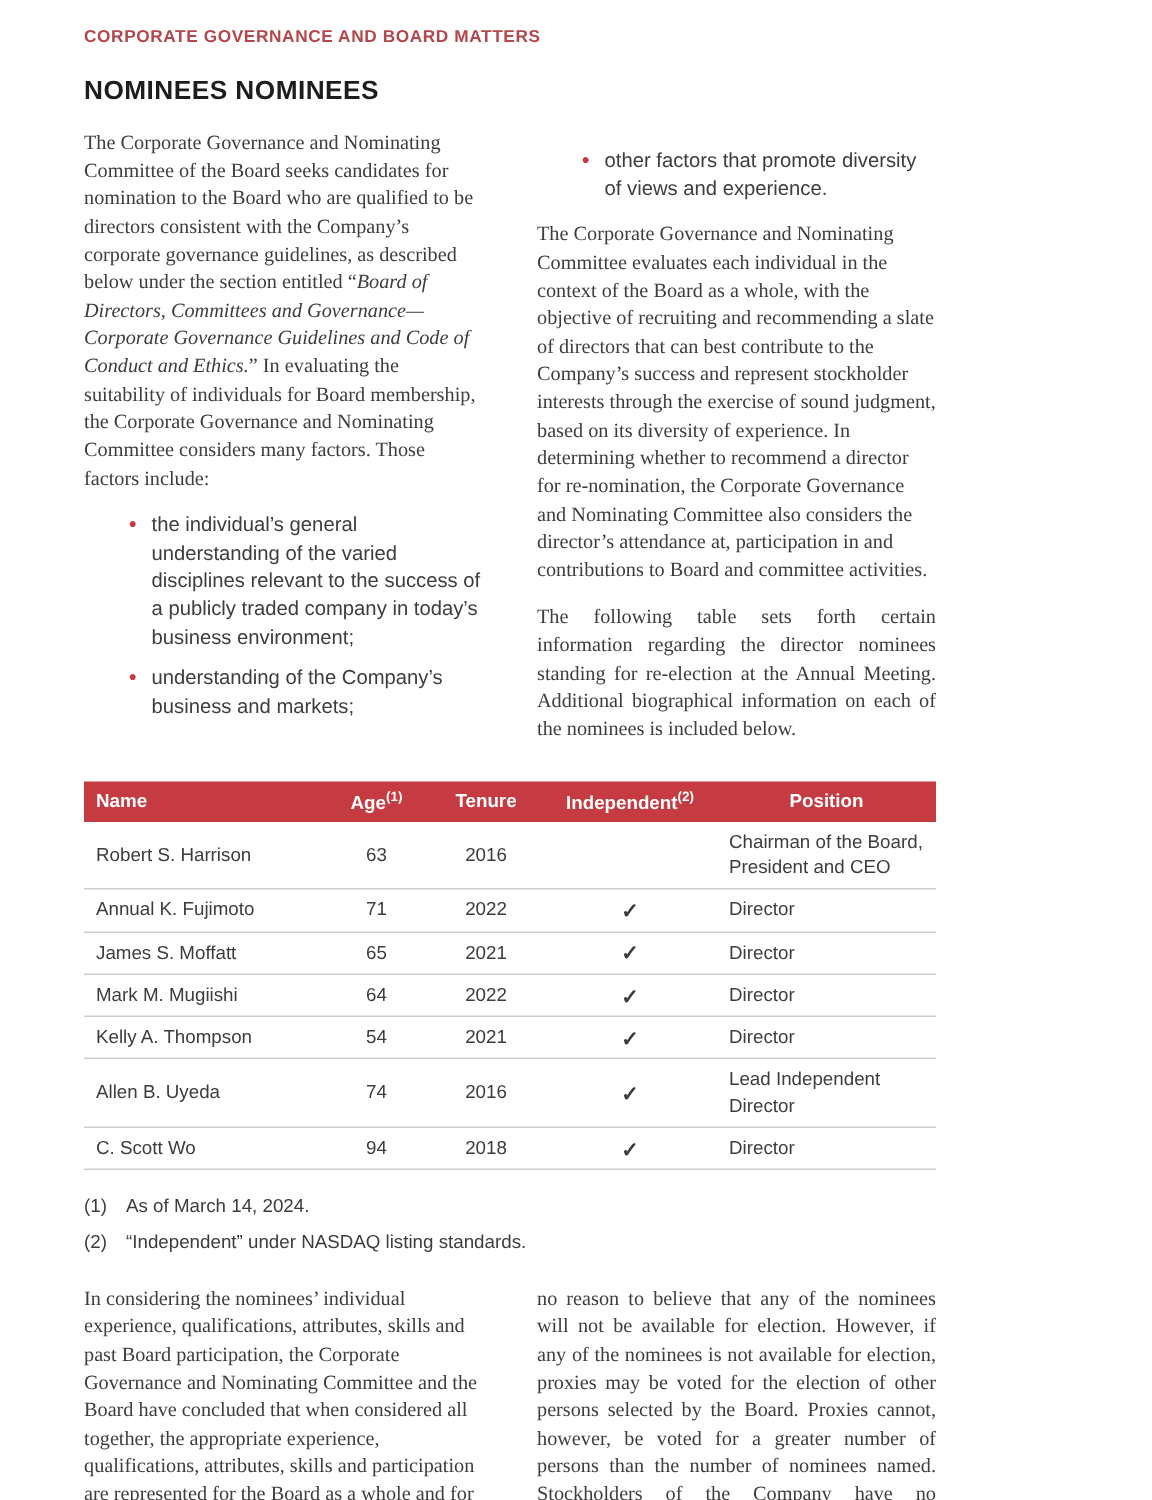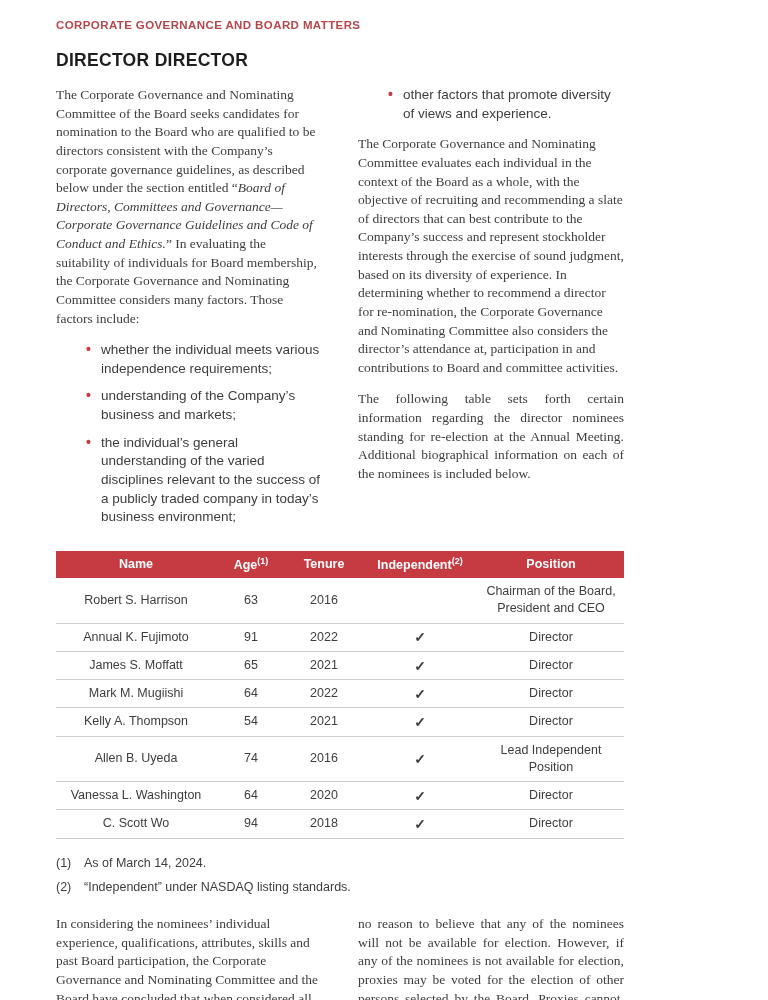--- a/index.html
+++ b/index.html
@@ -58,21 +58,21 @@
   }
   table.nominees thead th {
     background: #c63b41;
     color: #ffffff;
     font-weight: bold;
     padding: 4px 8px;
     font-size: 12.5px;
     white-space: nowrap;
   }
   table.nominees th sup { font-size: 9px; }
-  table.nominees th.left, table.nominees td.left { text-align: center; }
+  table.nominees th.left, table.nominees td.left { text-align: left; }
   table.nominees th.center, table.nominees td.center { text-align: center; }
   table.nominees td {
     padding: 5px 8px;
     border-bottom: 1px solid #cdcdcd;
     color: #3d3d3d;
   }
   td.check-cell {
     color: #d0252c;
     font-weight: bold;
     font-size: 14px;
@@ -87,33 +87,32 @@
   .footnote .fn-num { width: 28px; flex: 0 0 28px; }
   .closing { margin-top: 8px; }
 </style>
 </head>
 <body>
 
 <div class="page">
 
   <div class="eyebrow">CORPORATE GOVERNANCE AND BOARD MATTERS</div>
 
-  <h1 class="page-title">DIRECTOR DIRECTOR</h1>
+  <h1 class="page-title">NOMINEES NOMINEES</h1>
 
   <div class="cols">
     <div class="col">
       <p><span>The Corporate Governance and Nominating Committee of the Board seeks candidates for nomination to the Board who are qualified to be directors consistent with the Company’s corporate governance guidelines, as described below under the section entitled “</span><span class="italic">Board of Directors, Committees and Governance—Corporate Governance Guidelines and Code of Conduct and Ethics.</span><span>” In evaluating the suitability of individuals for Board membership, the Corporate Governance and Nominating Committee considers many factors. Those factors include:</span></p>
       <ul class="bullets">
-        <li>whether the individual meets various independence requirements;</li>
+        <li>the individual’s general understanding of the varied disciplines relevant to the success of a publicly traded company in today’s business environment;</li>
         <li>understanding of the Company’s business and markets;</li>
-        <li>the individual’s general understanding of the varied disciplines relevant to the success of a publicly traded company in today’s business environment;</li>
       </ul>
     </div>
     <div class="col">
-      <ul class="bullets" style="margin-top:0;">
+      <ul class="bullets" style="margin-top:12px;">
         <li>other factors that promote diversity of views and experience.</li>
       </ul>
       <p>The Corporate Governance and Nominating Committee evaluates each individual in the context of the Board as a whole, with the objective of recruiting and recommending a slate of directors that can best contribute to the Company’s success and represent stockholder interests through the exercise of sound judgment, based on its diversity of experience. In determining whether to recommend a director for re-nomination, the Corporate Governance and Nominating Committee also considers the director’s attendance at, participation in and contributions to Board and committee activities.</p>
       <p class="justify">The following table sets forth certain information regarding the director nominees standing for re-election at the Annual Meeting. Additional biographical information on each of the nominees is included below.</p>
     </div>
   </div>
 
   <table class="nominees">
     <colgroup>
       <col class="c-name">
@@ -134,21 +133,21 @@
     <tbody>
       <tr>
         <td class="left">Robert S. Harrison</td>
         <td class="center">63</td>
         <td class="center">2016</td>
         <td class="center check-cell"></td>
         <td class="left">Chairman of the Board, President and CEO</td>
       </tr>
       <tr>
         <td class="left">Annual K. Fujimoto</td>
-        <td class="center">91</td>
+        <td class="center">71</td>
         <td class="center">2022</td>
         <td class="center check-cell">✓</td>
         <td class="left">Director</td>
       </tr>
       <tr>
         <td class="left">James S. Moffatt</td>
         <td class="center">65</td>
         <td class="center">2021</td>
         <td class="center check-cell">✓</td>
         <td class="left">Director</td>
@@ -165,28 +164,21 @@
         <td class="center">54</td>
         <td class="center">2021</td>
         <td class="center check-cell">✓</td>
         <td class="left">Director</td>
       </tr>
       <tr>
         <td class="left">Allen B. Uyeda</td>
         <td class="center">74</td>
         <td class="center">2016</td>
         <td class="center check-cell">✓</td>
-        <td class="left">Lead Independent Position</td>
-      </tr>
-      <tr>
-        <td class="left">Vanessa L. Washington</td>
-        <td class="center">64</td>
-        <td class="center">2020</td>
-        <td class="center check-cell">✓</td>
-        <td class="left">Director</td>
+        <td class="left">Lead Independent Director</td>
       </tr>
       <tr>
         <td class="left">C. Scott Wo</td>
         <td class="center">94</td>
         <td class="center">2018</td>
         <td class="center check-cell">✓</td>
         <td class="left">Director</td>
       </tr>
     </tbody>
   </table>

